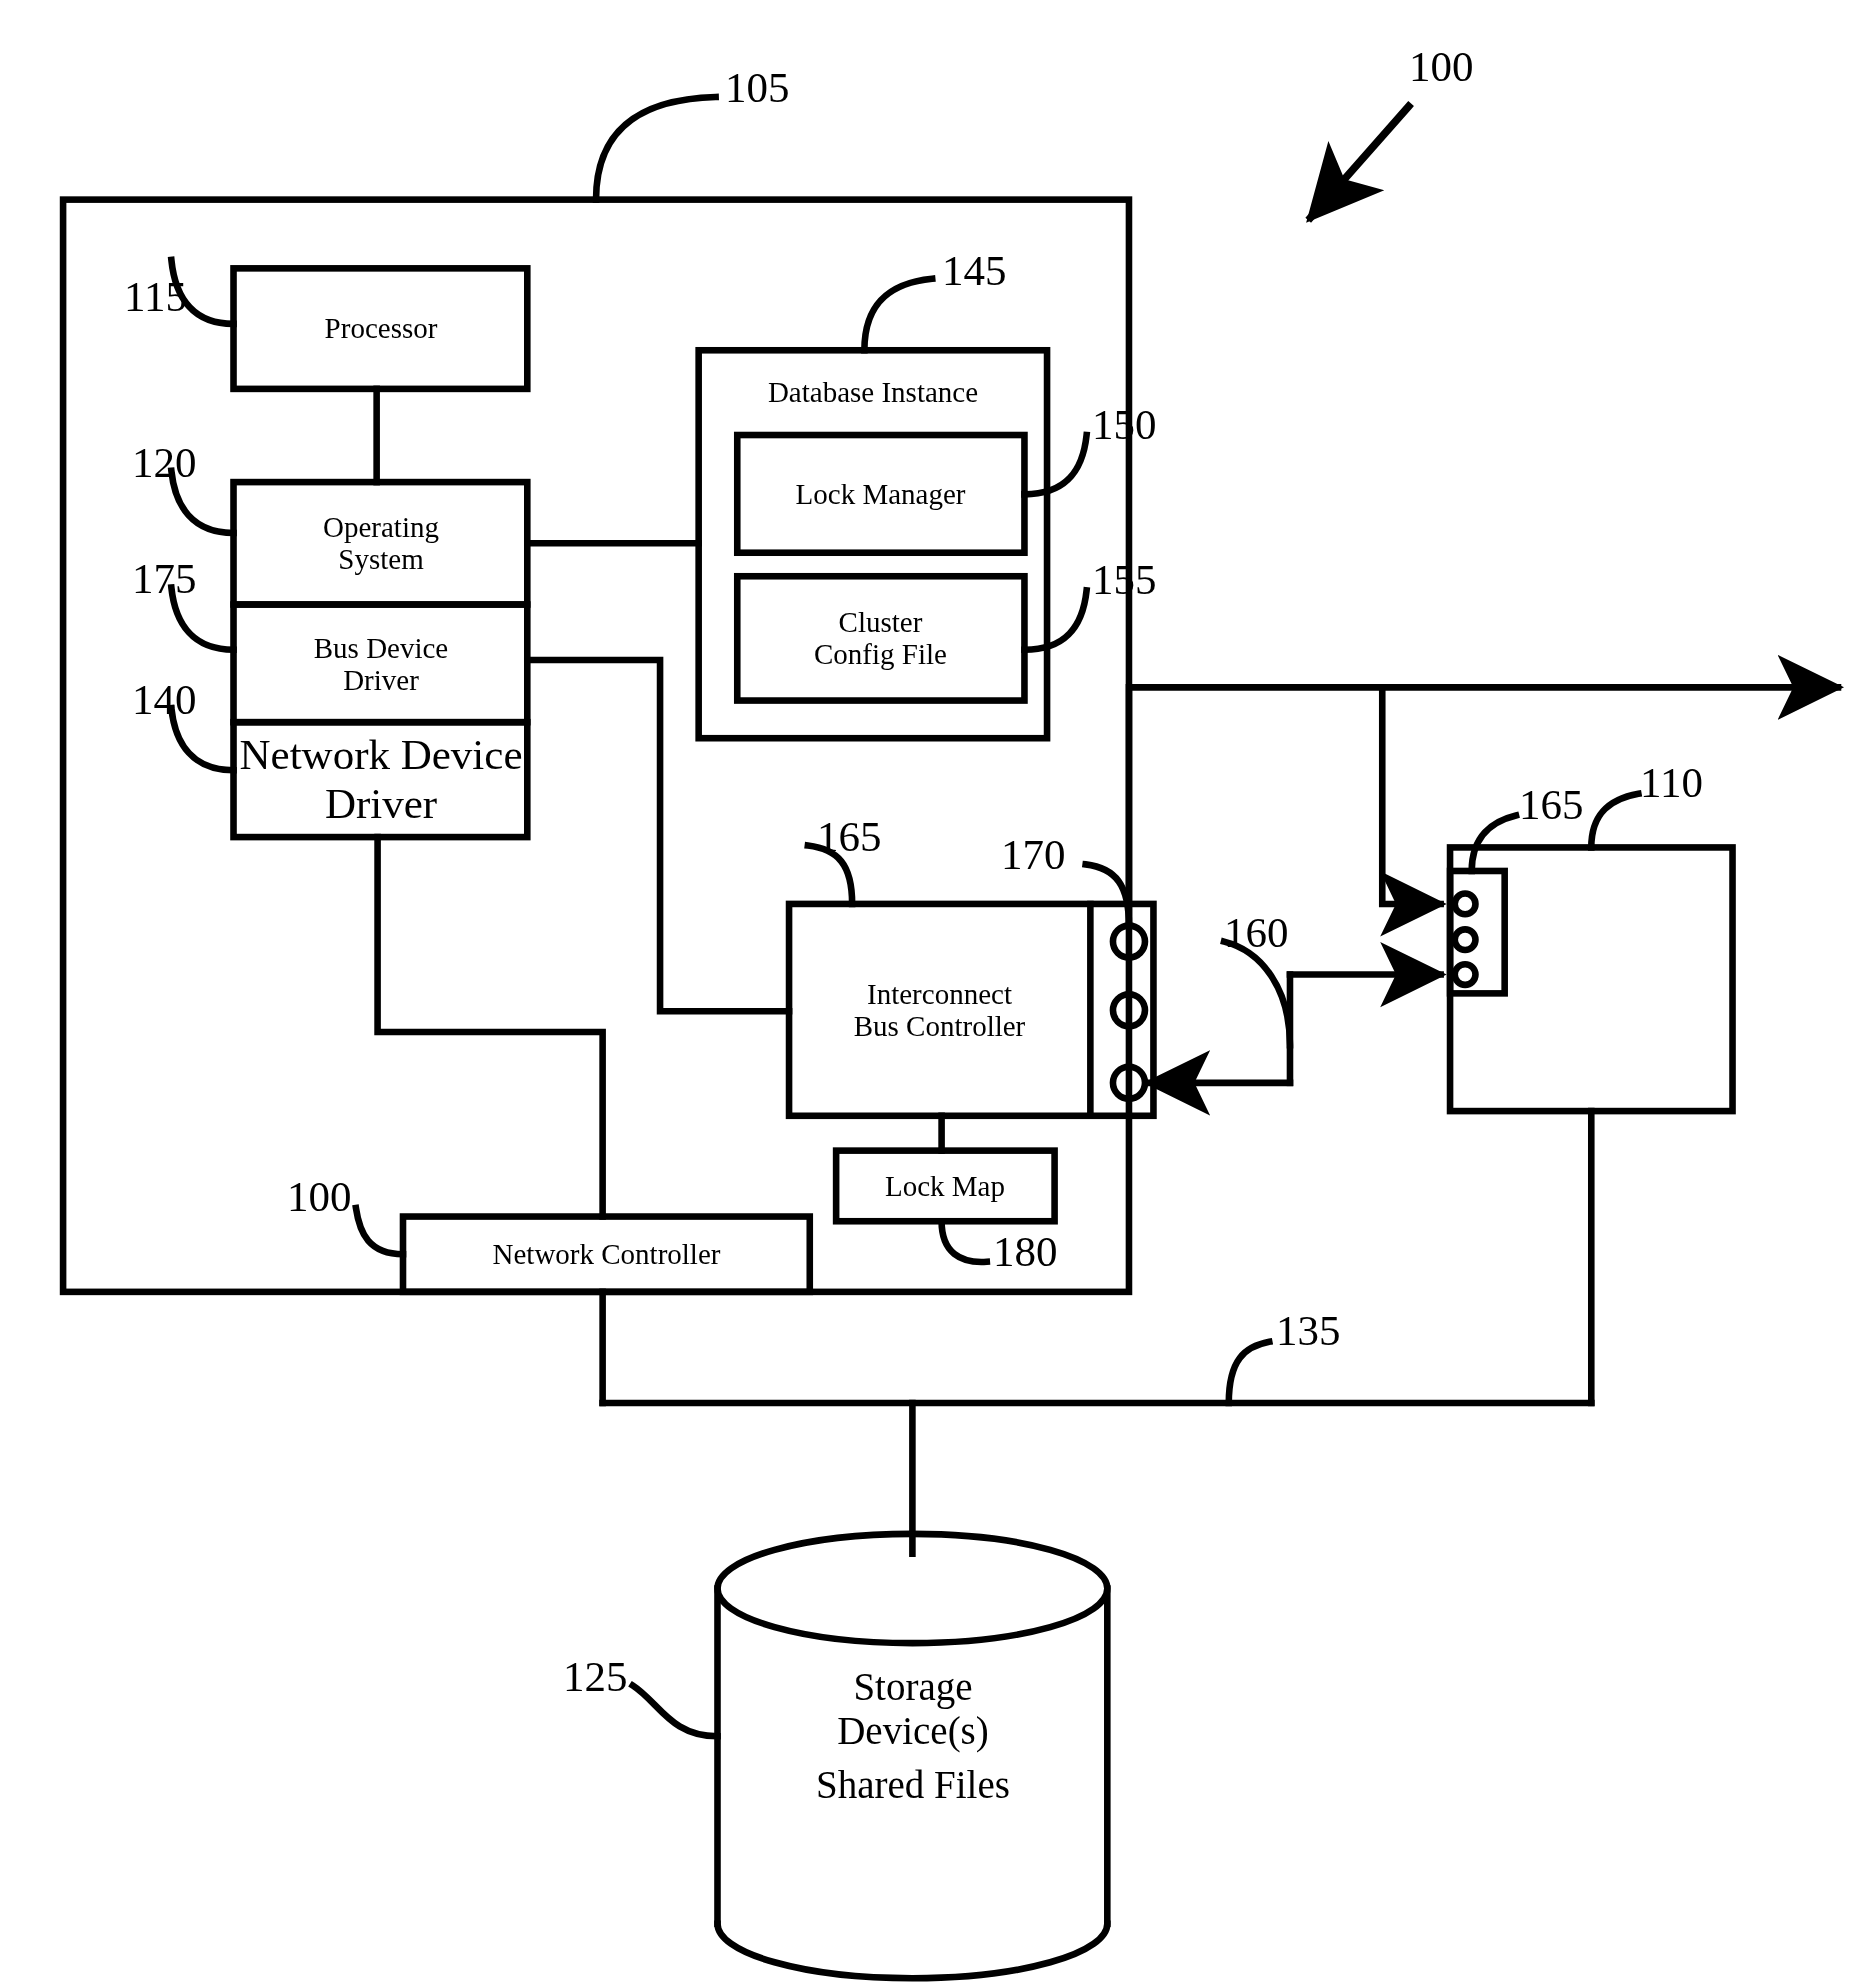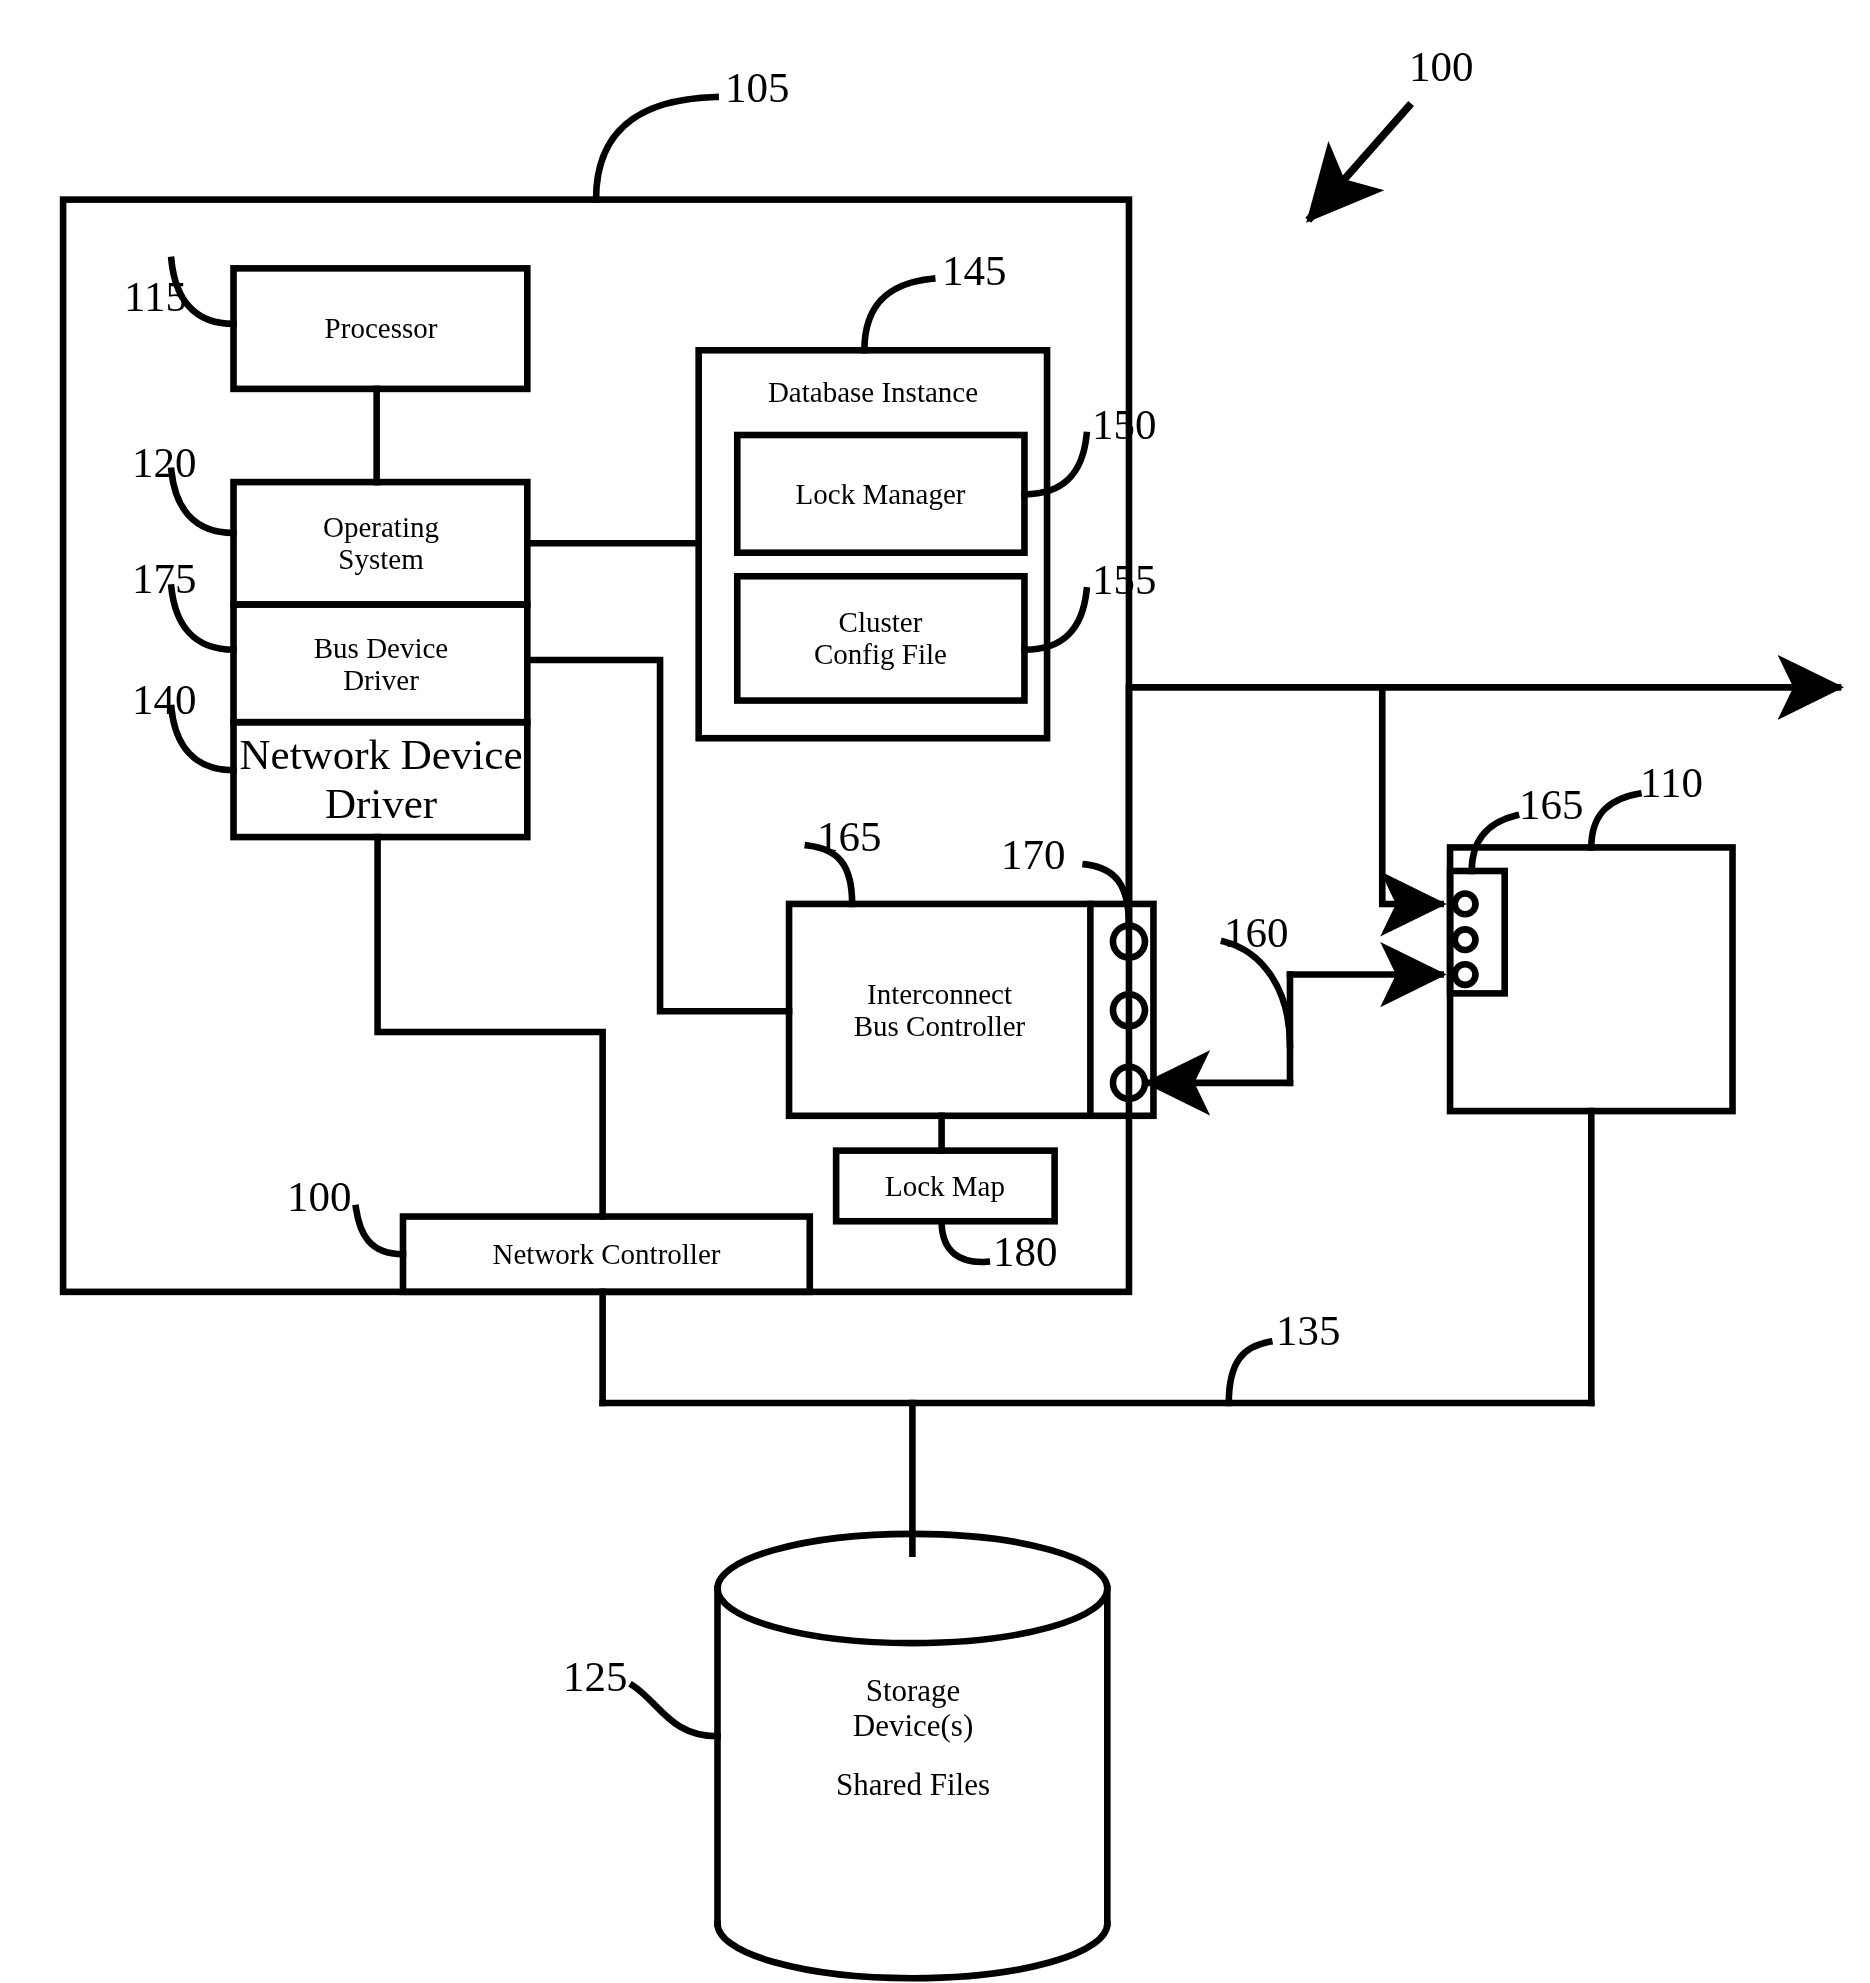--- a/index.html
+++ b/index.html
@@ -38,21 +38,21 @@
   }
   .ref-num {
     position: absolute;
     font-family: "Liberation Serif", "DejaVu Serif", serif;
     color: #000000;
     line-height: 1;
     white-space: nowrap;
   }
   .f46 { font-size: 43px; }
   .f48 { font-size: 29px; }
-  .f50 { font-size: 31px; }
+  .f50 { font-size: 39px; }
   .f52 { font-size: 43px; }
 </style>
 </head>
 <body>
 
 <div id="stage">
 
   <svg id="diagram" viewBox="0 0 1986 2106" xmlns="http://www.w3.org/2000/svg">
     <defs>
       <marker id="arrowFill" viewBox="0 0 12 12" refX="10" refY="6" markerWidth="11" markerHeight="11" orient="auto-start-reverse">

